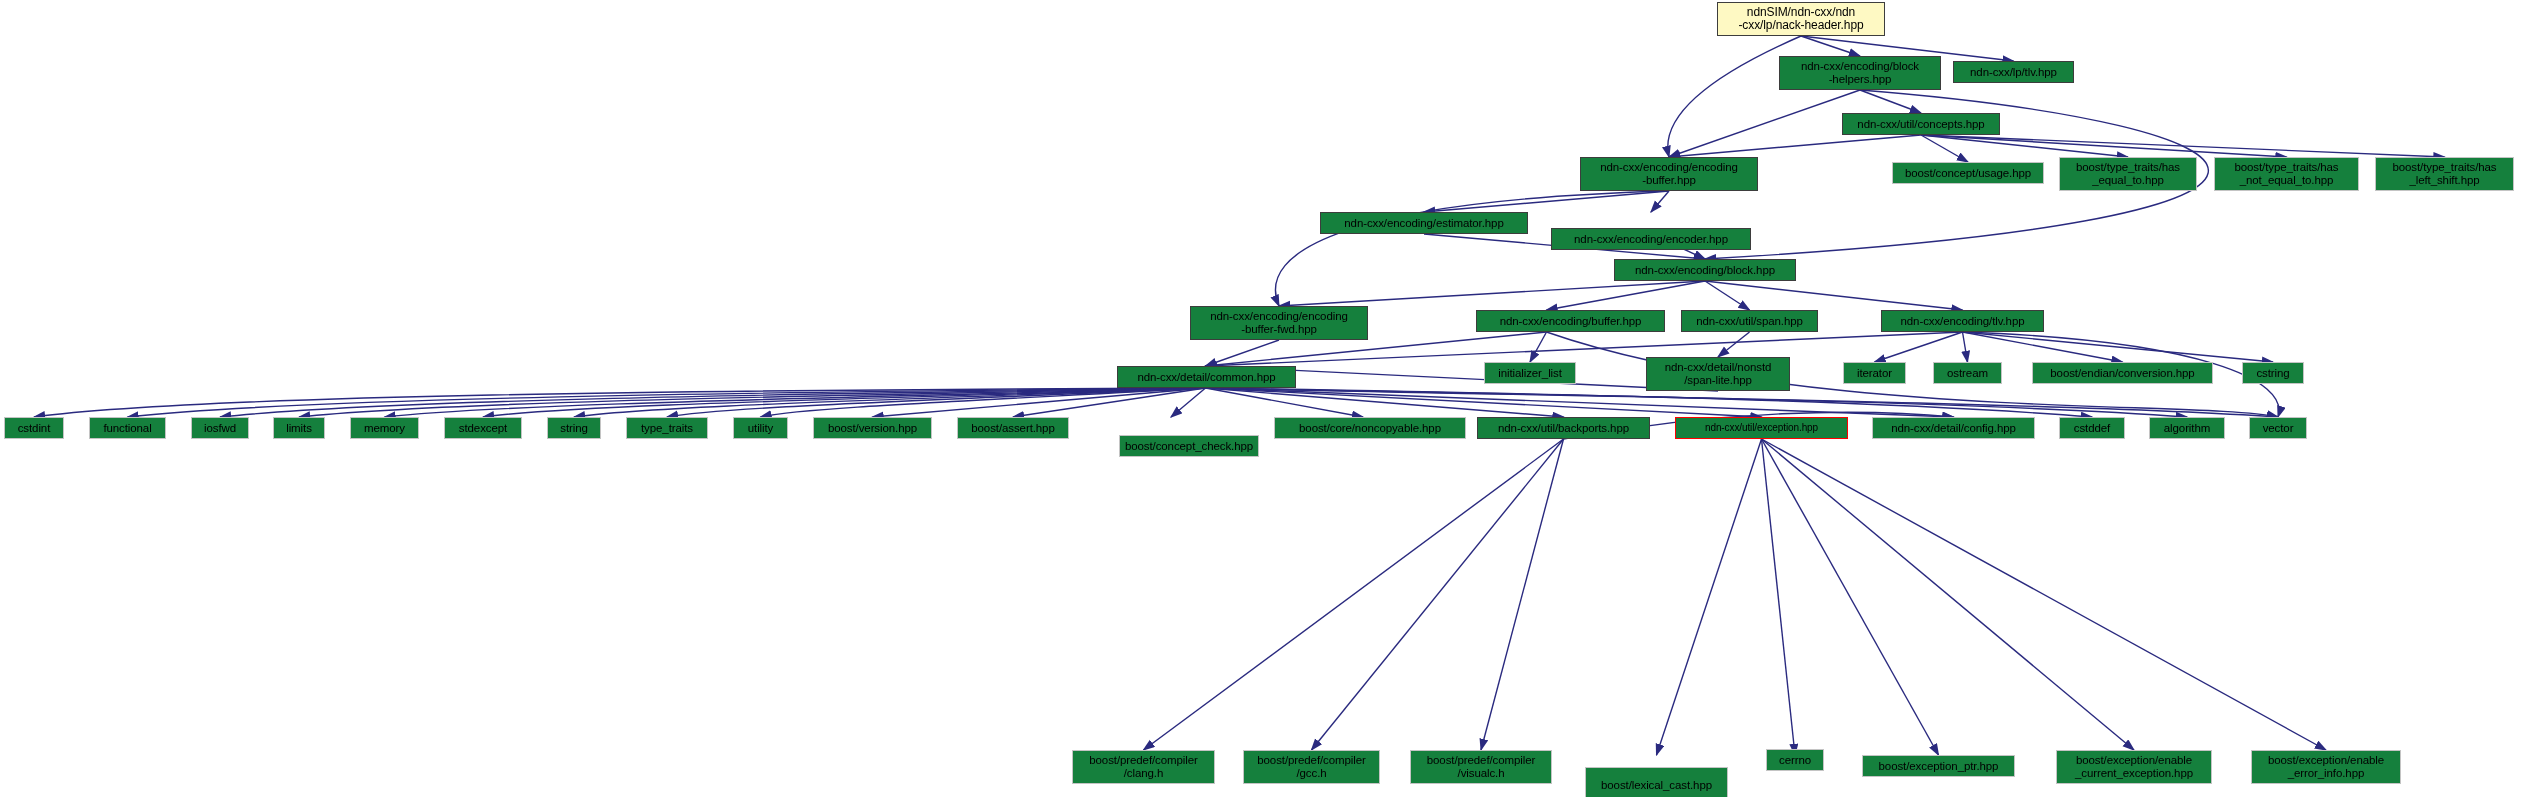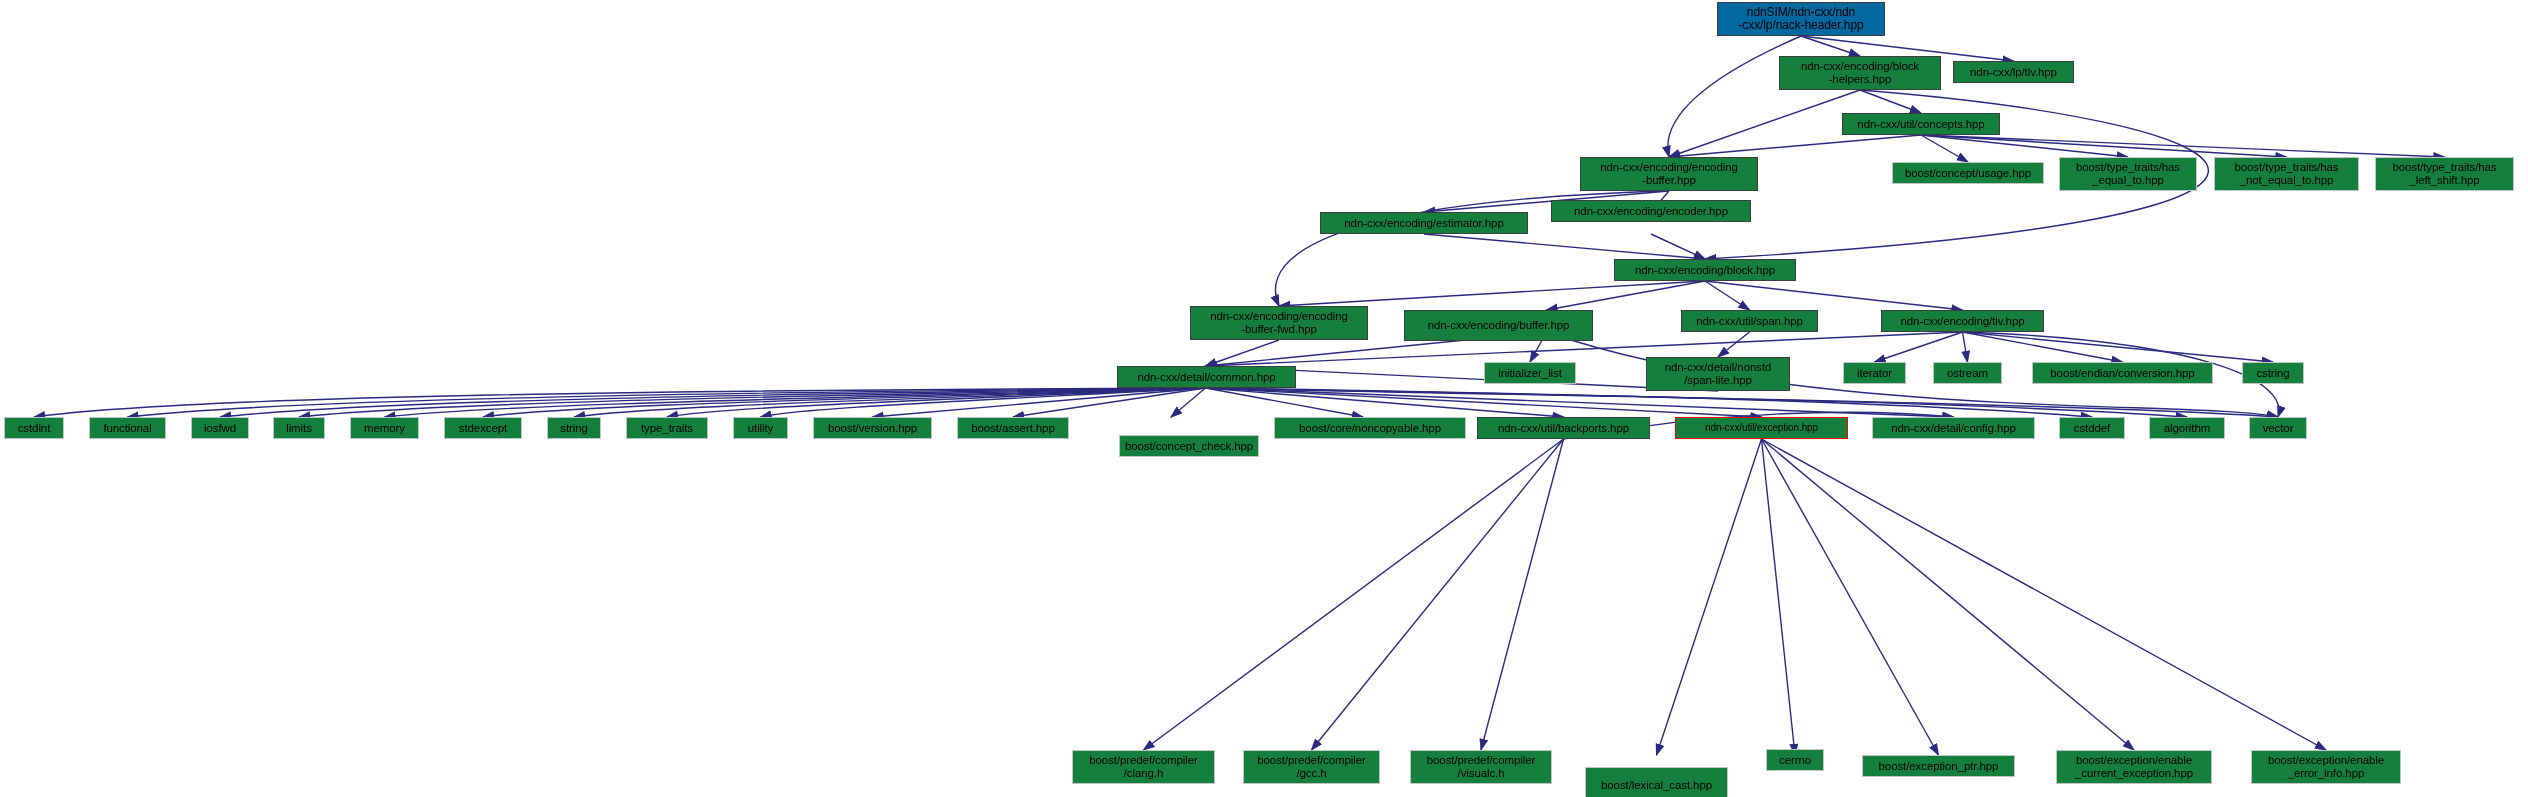--- a/index.html
+++ b/index.html
@@ -38,21 +38,21 @@
   .node.ext {
     border: 1px solid #c4c4c4;
     font-size: 11.5px;
   }
   .node.local {
     border: 1.6px solid #3d3d3d;
     font-size: 11.5px;
   }
   .node.root {
     border: 1.8px solid #3d3d3d;
-    background: #0369a1;
+    background: #fef9c3;
     font-size: 12px;
   }
   .node.highlight {
     border: 1.6px solid #ff0000;
     font-size: 10px;
   }
 </style>
 </head>
 <body>
 
@@ -136,25 +136,25 @@
       <div class="node local" style="left: 1580px; top: 157px; width: 178px; height: 34px;">ndn-cxx/encoding/encoding
 -buffer.hpp</div>
       <div class="node ext" style="left: 1892px; top: 162px; width: 152px; height: 22px;">boost/concept/usage.hpp</div>
       <div class="node ext" style="left: 2059px; top: 157px; width: 138px; height: 34px;">boost/type_traits/has
 _equal_to.hpp</div>
       <div class="node ext" style="left: 2214px; top: 157px; width: 145px; height: 34px;">boost/type_traits/has
 _not_equal_to.hpp</div>
       <div class="node ext" style="left: 2375px; top: 157px; width: 139px; height: 34px;">boost/type_traits/has
 _left_shift.hpp</div>
       <div class="node local" style="left: 1320px; top: 212px; width: 208px; height: 22px;">ndn-cxx/encoding/estimator.hpp</div>
-      <div class="node local" style="left: 1551px; top: 200px; width: 200px; height: 22px;">ndn-cxx/encoding/encoder.hpp</div>
+      <div class="node local" style="left: 1551px; top: 228px; width: 200px; height: 22px;">ndn-cxx/encoding/encoder.hpp</div>
       <div class="node local" style="left: 1614px; top: 259px; width: 182px; height: 22px;">ndn-cxx/encoding/block.hpp</div>
       <div class="node local" style="left: 1190px; top: 306px; width: 178px; height: 34px;">ndn-cxx/encoding/encoding
 -buffer-fwd.hpp</div>
-      <div class="node local" style="left: 1404px; top: 310px; width: 189px; height: 31px;">ndn-cxx/encoding/buffer.hpp</div>
+      <div class="node local" style="left: 1476px; top: 310px; width: 189px; height: 22px;">ndn-cxx/encoding/buffer.hpp</div>
       <div class="node local" style="left: 1681px; top: 310px; width: 137px; height: 22px;">ndn-cxx/util/span.hpp</div>
       <div class="node local" style="left: 1881px; top: 310px; width: 163px; height: 22px;">ndn-cxx/encoding/tlv.hpp</div>
       <div class="node local" style="left: 1117px; top: 366px; width: 179px; height: 22px;">ndn-cxx/detail/common.hpp</div>
       <div class="node ext" style="left: 1484px; top: 362px; width: 92px; height: 22px;">initializer_list</div>
       <div class="node local" style="left: 1646px; top: 357px; width: 144px; height: 34px;">ndn-cxx/detail/nonstd
 /span-lite.hpp</div>
       <div class="node ext" style="left: 1843px; top: 362px; width: 63px; height: 22px;">iterator</div>
       <div class="node ext" style="left: 1933px; top: 362px; width: 69px; height: 22px;">ostream</div>
       <div class="node ext" style="left: 2032px; top: 362px; width: 181px; height: 22px;">boost/endian/conversion.hpp</div>
       <div class="node ext" style="left: 2242px; top: 362px; width: 62px; height: 22px;">cstring</div>

